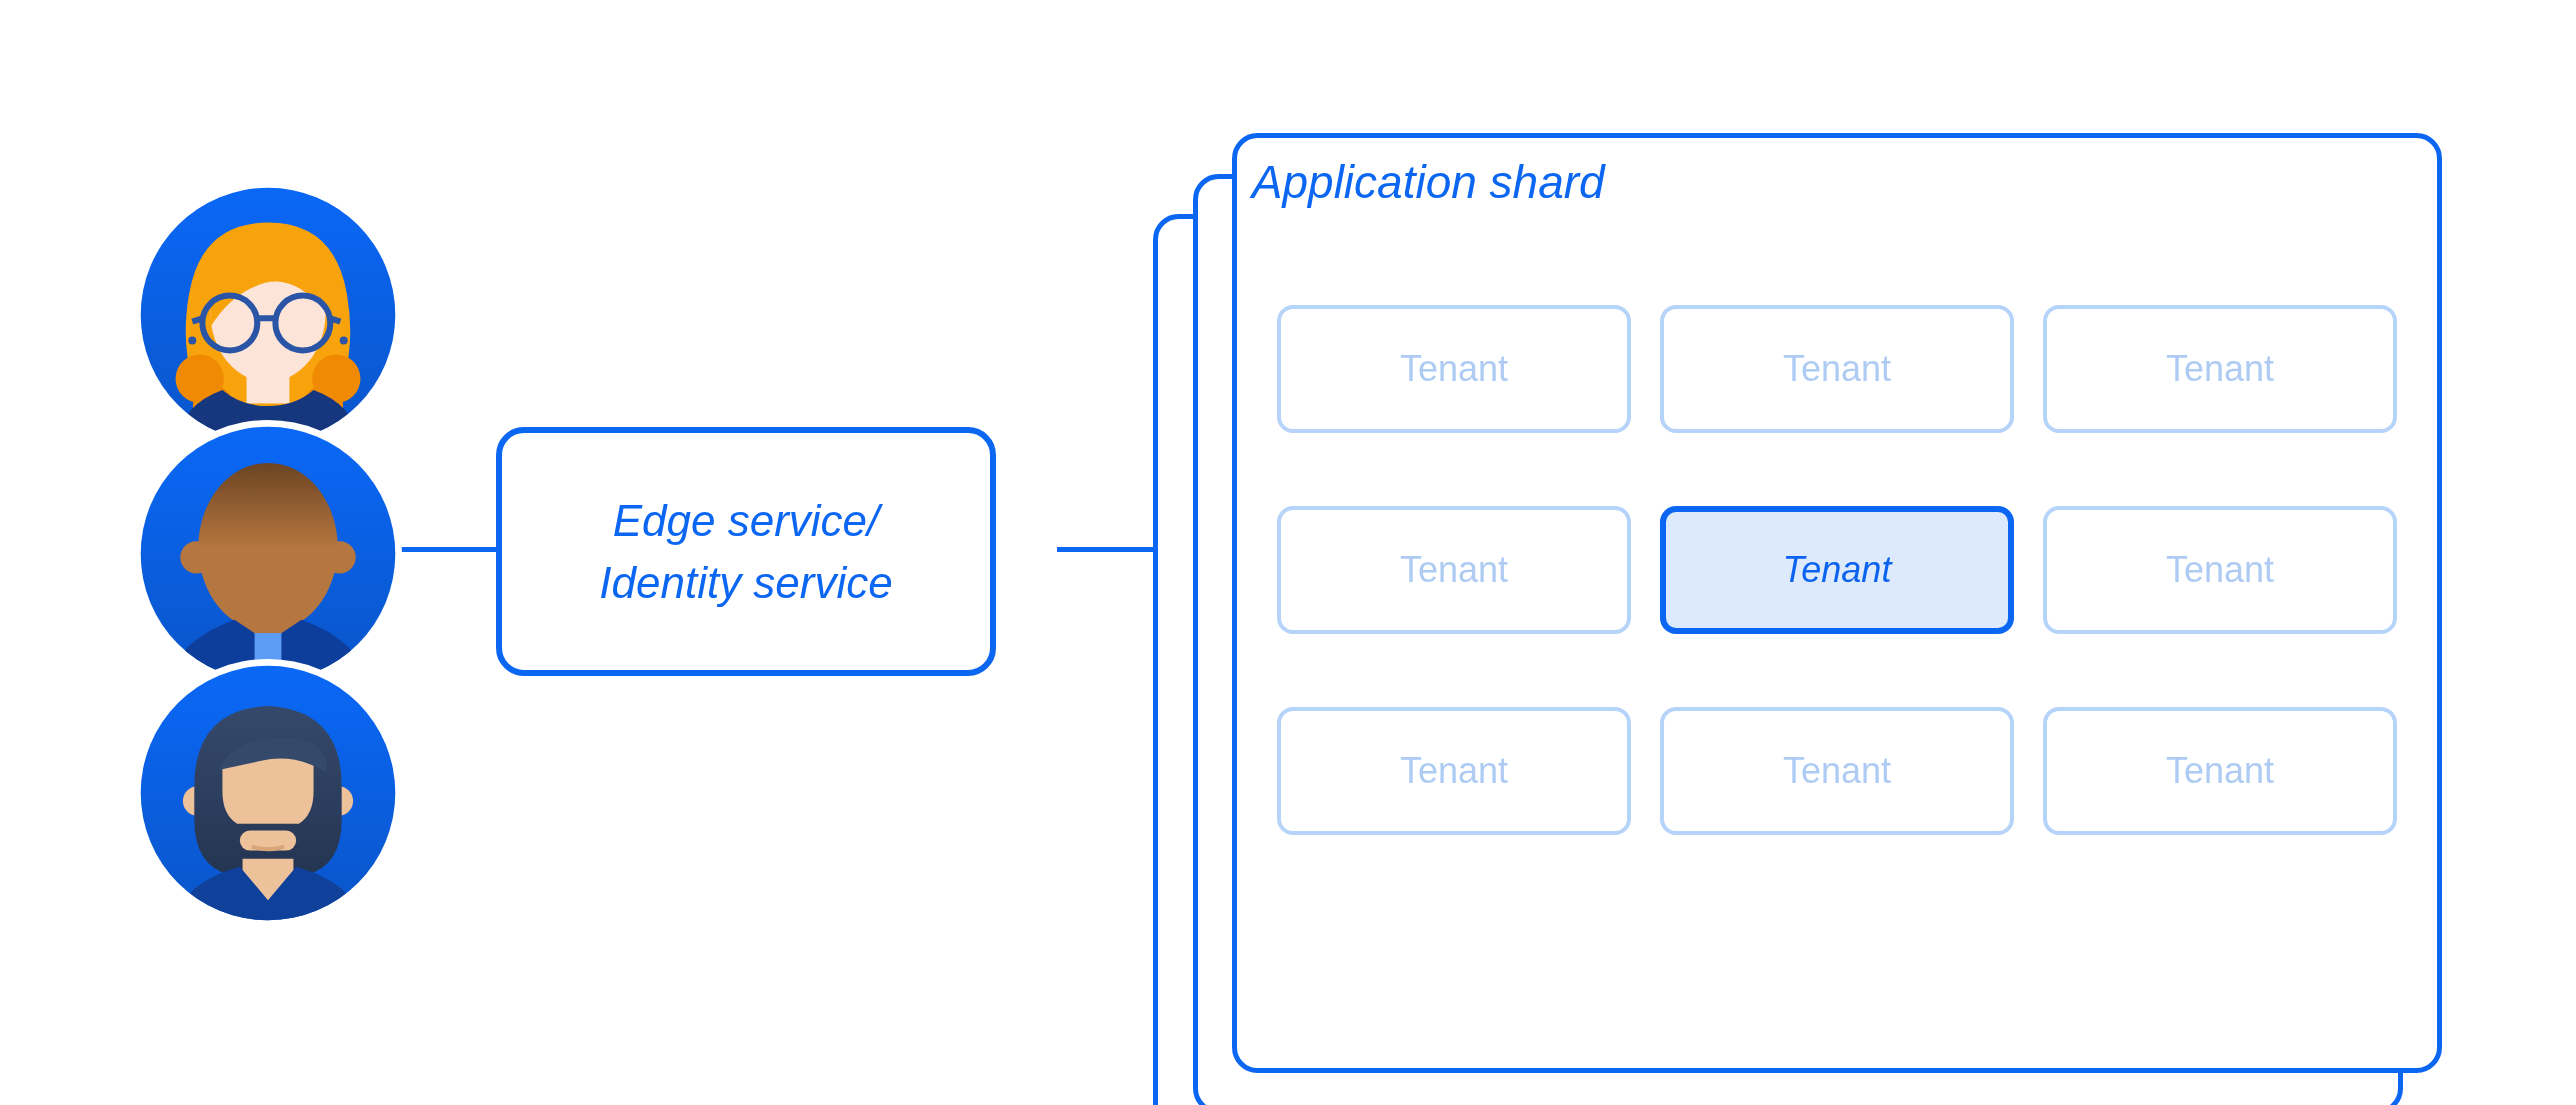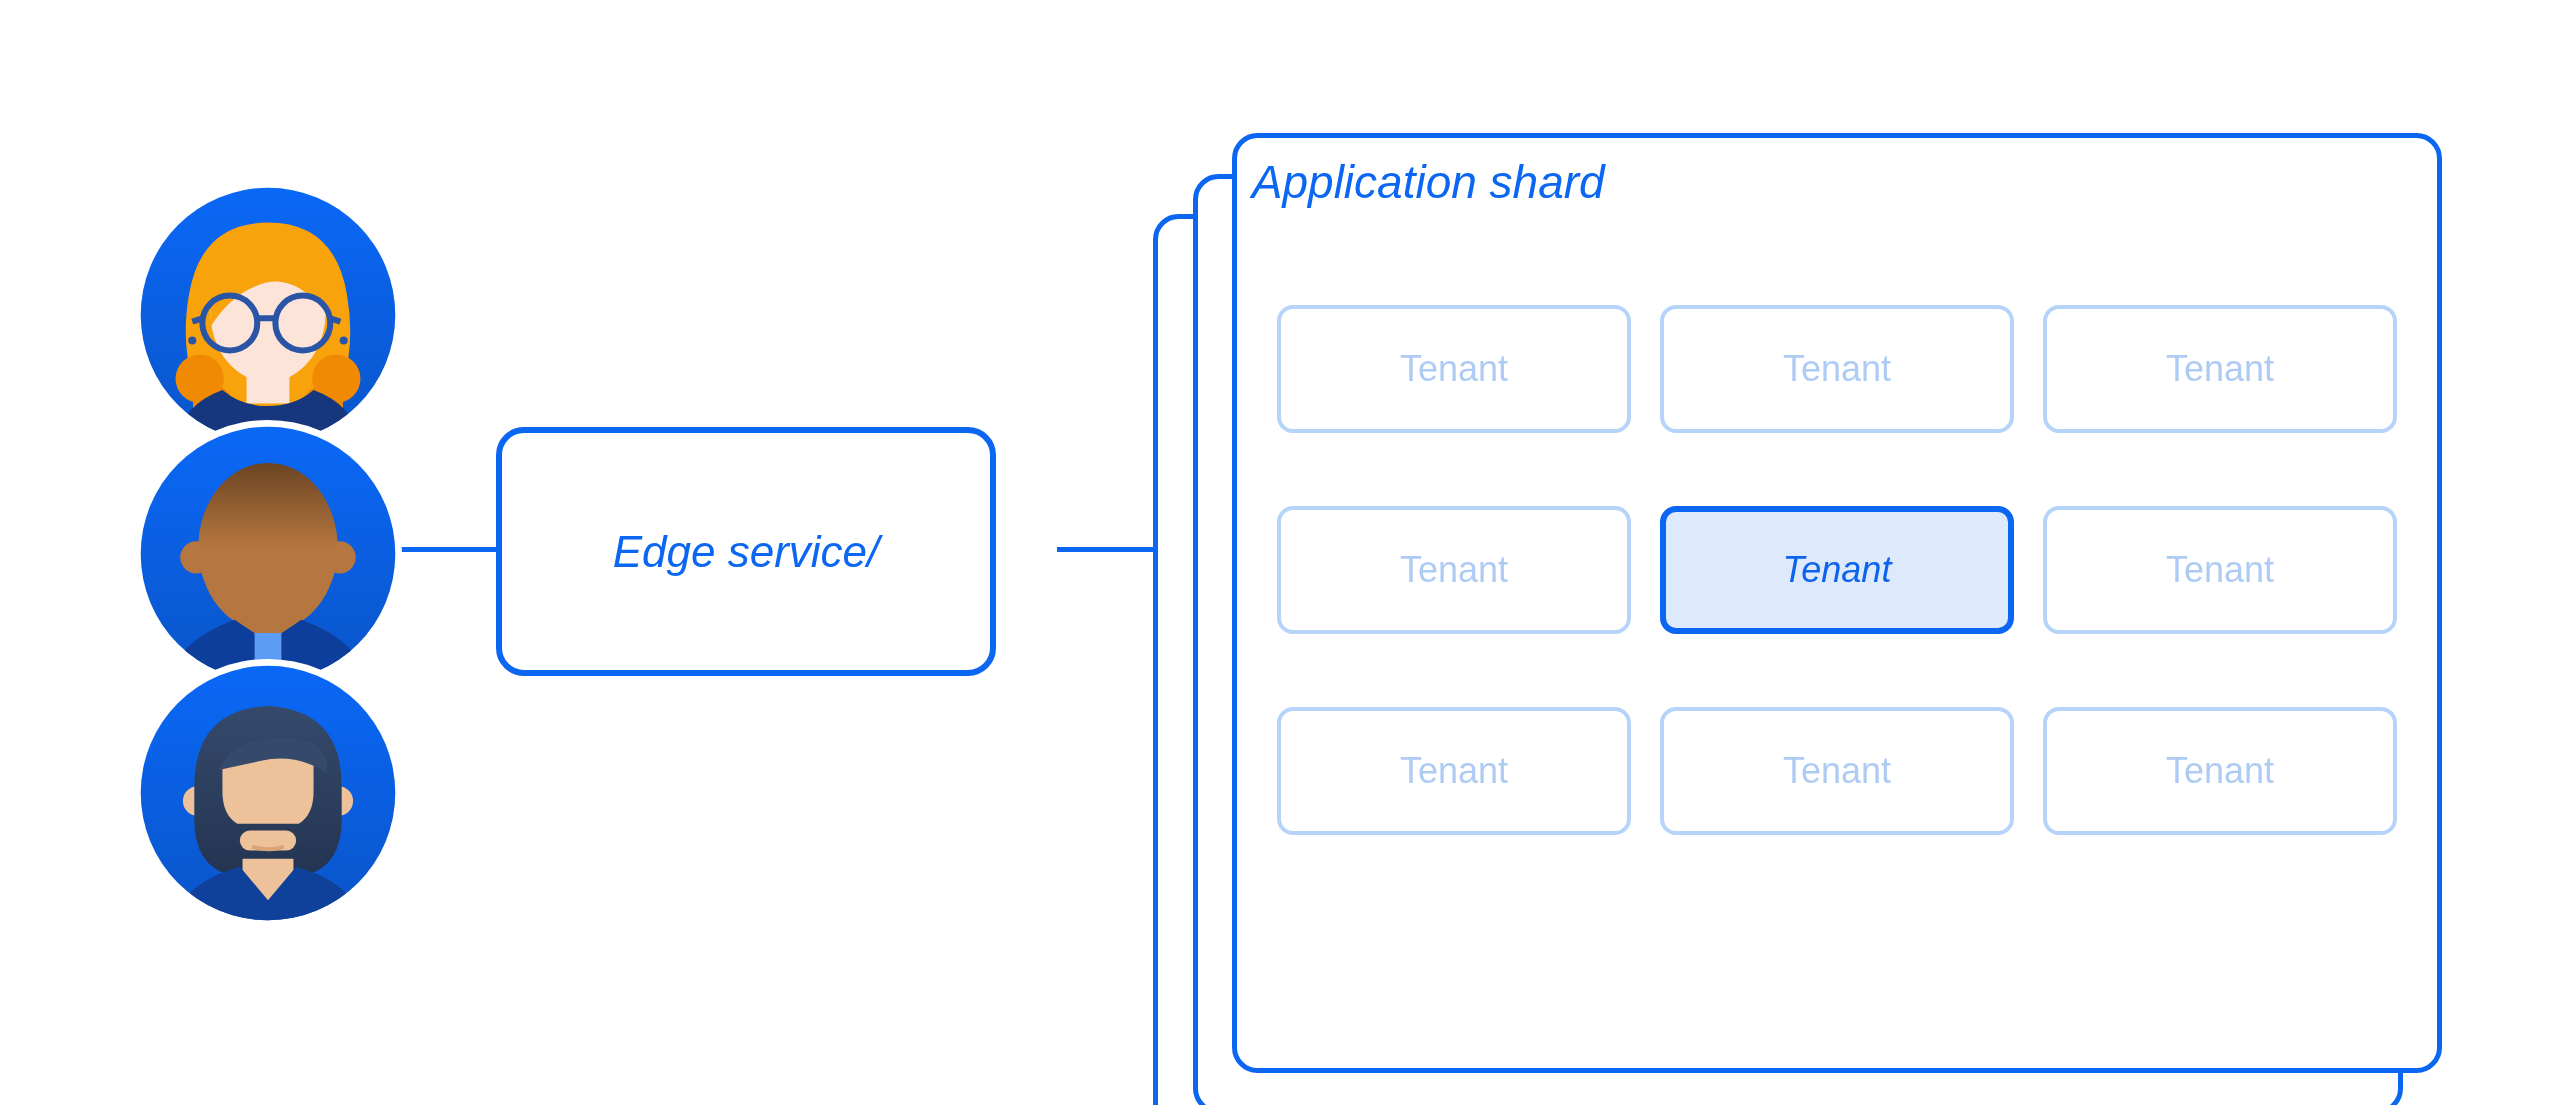--- a/index.html
+++ b/index.html
@@ -153,20 +153,21 @@
       <path d="M126 166 Q150 112 236 118 Q292 124 288 170 Q240 140 190 152 Q152 160 126 166 Z" fill="var(--man3-hair,#35496B)"></path>
       <rect x="158" y="256" width="84" height="30" rx="15" fill="var(--man3-skin,#EDC19A)"></rect>
       <path d="M176 280 Q200 288 224 280" stroke="var(--man3-lip-line,#D8A478)" stroke-width="6" fill="none"></path>
       <path d="M162 298 L238 298 L238 330 L200 368 L162 330 Z" fill="var(--man3-skin,#EDC19A)"></path>
       <path d="M58 400 Q66 336 158 310 L200 360 L242 310 Q334 336 342 400 Z" fill="var(--man3-shirt,#0F419B)"></path>
     </g>
   </svg>
 
   <div class="edge-box">
     <span>Edge service/</span>
+    <span>Identity service</span>
   </div>
 
   <div class="shard-card back"></div>
   <div class="shard-card middle"></div>
   <div class="shard-card front">
     <div class="shard-title">Application shard</div>
     <div class="tenant-grid">
       <div class="tenant">
           <span>Tenant</span>
         </div>

